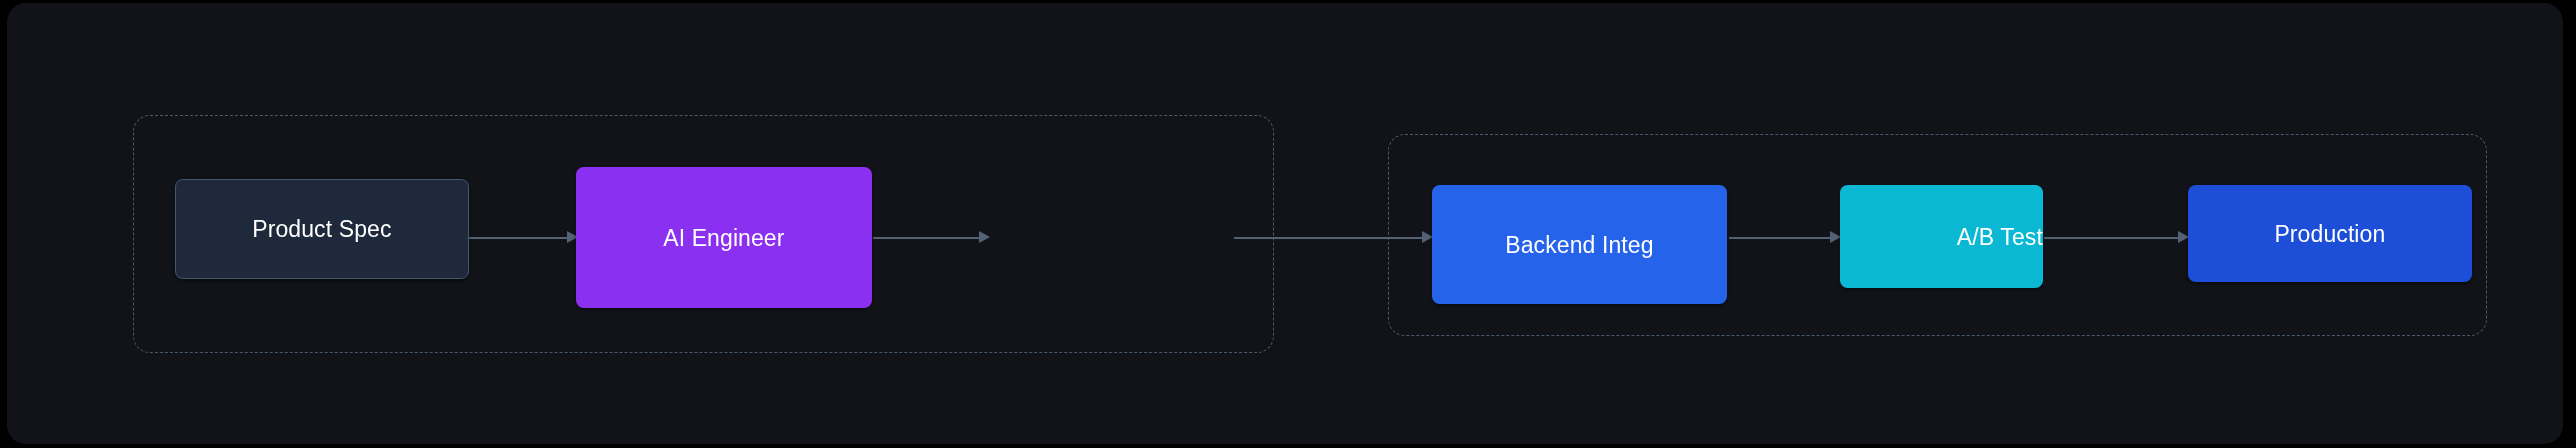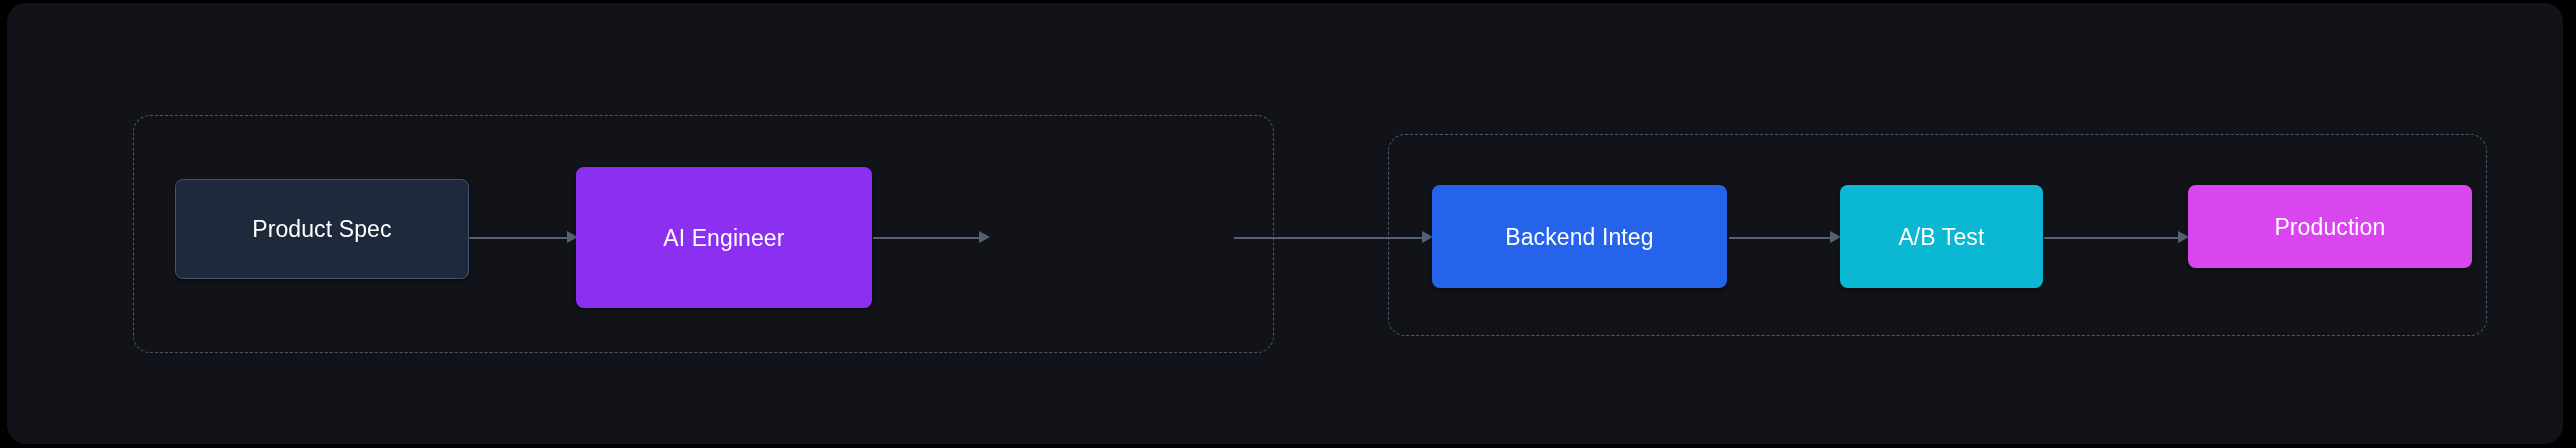--- a/index.html
+++ b/index.html
@@ -81,30 +81,31 @@
   #node-ai-engineer {
     left: 569px;  top: 164px;  width: 296px;  height: 141px;
     background: #8b2ff0;
     text-align: center;
   }
   #node-eval-suite {
     left: 981px; top: 182px;  width: 245px;  height: 103px;
     background: #e07b0a;
   }
   #node-backend-integ {
-    left: 1425px; top: 182px;  width: 295px;  height: 103px;
+    left: 1425px; top: 182px;  width: 295px;  height: 119px;
     background: #2563eb;
   }
   #node-ab-test {
     left: 1833px; top: 182px;  width: 203px;  height: 103px;
     background: #0bb8d4;
+    align-items: flex-end;
   }
   #node-production {
-    left: 2181px; top: 182px;  width: 284px;  height: 83px;
-    background: #d946ef;
+    left: 2181px; top: 182px;  width: 284px;  height: 97px;
+    background: #1d4ed8;
   }
 
   
   .edge {
     position: absolute;
     top: 228px;
     height: 13.7px;
   }
   .edge .shaft {
     position: absolute;

